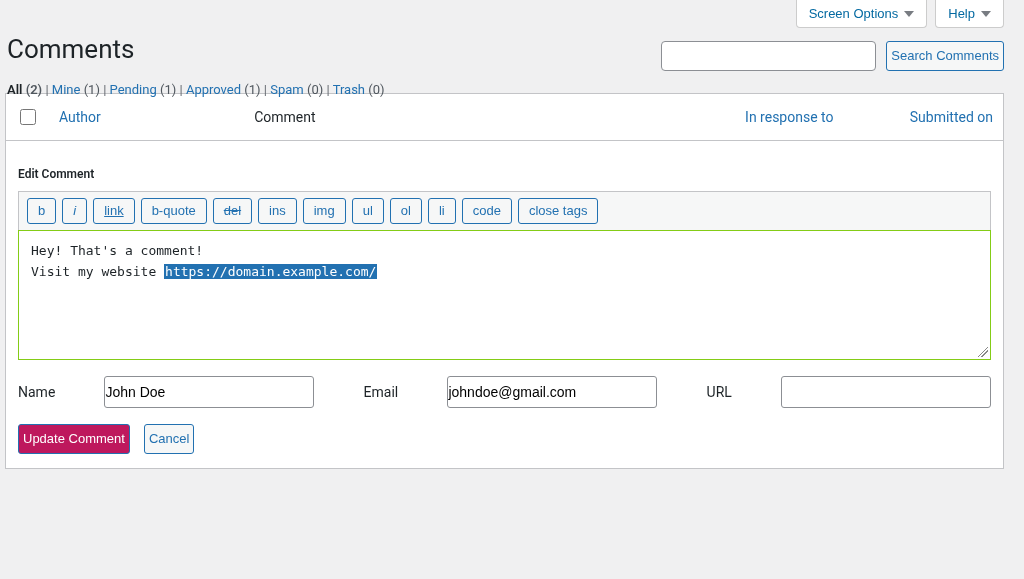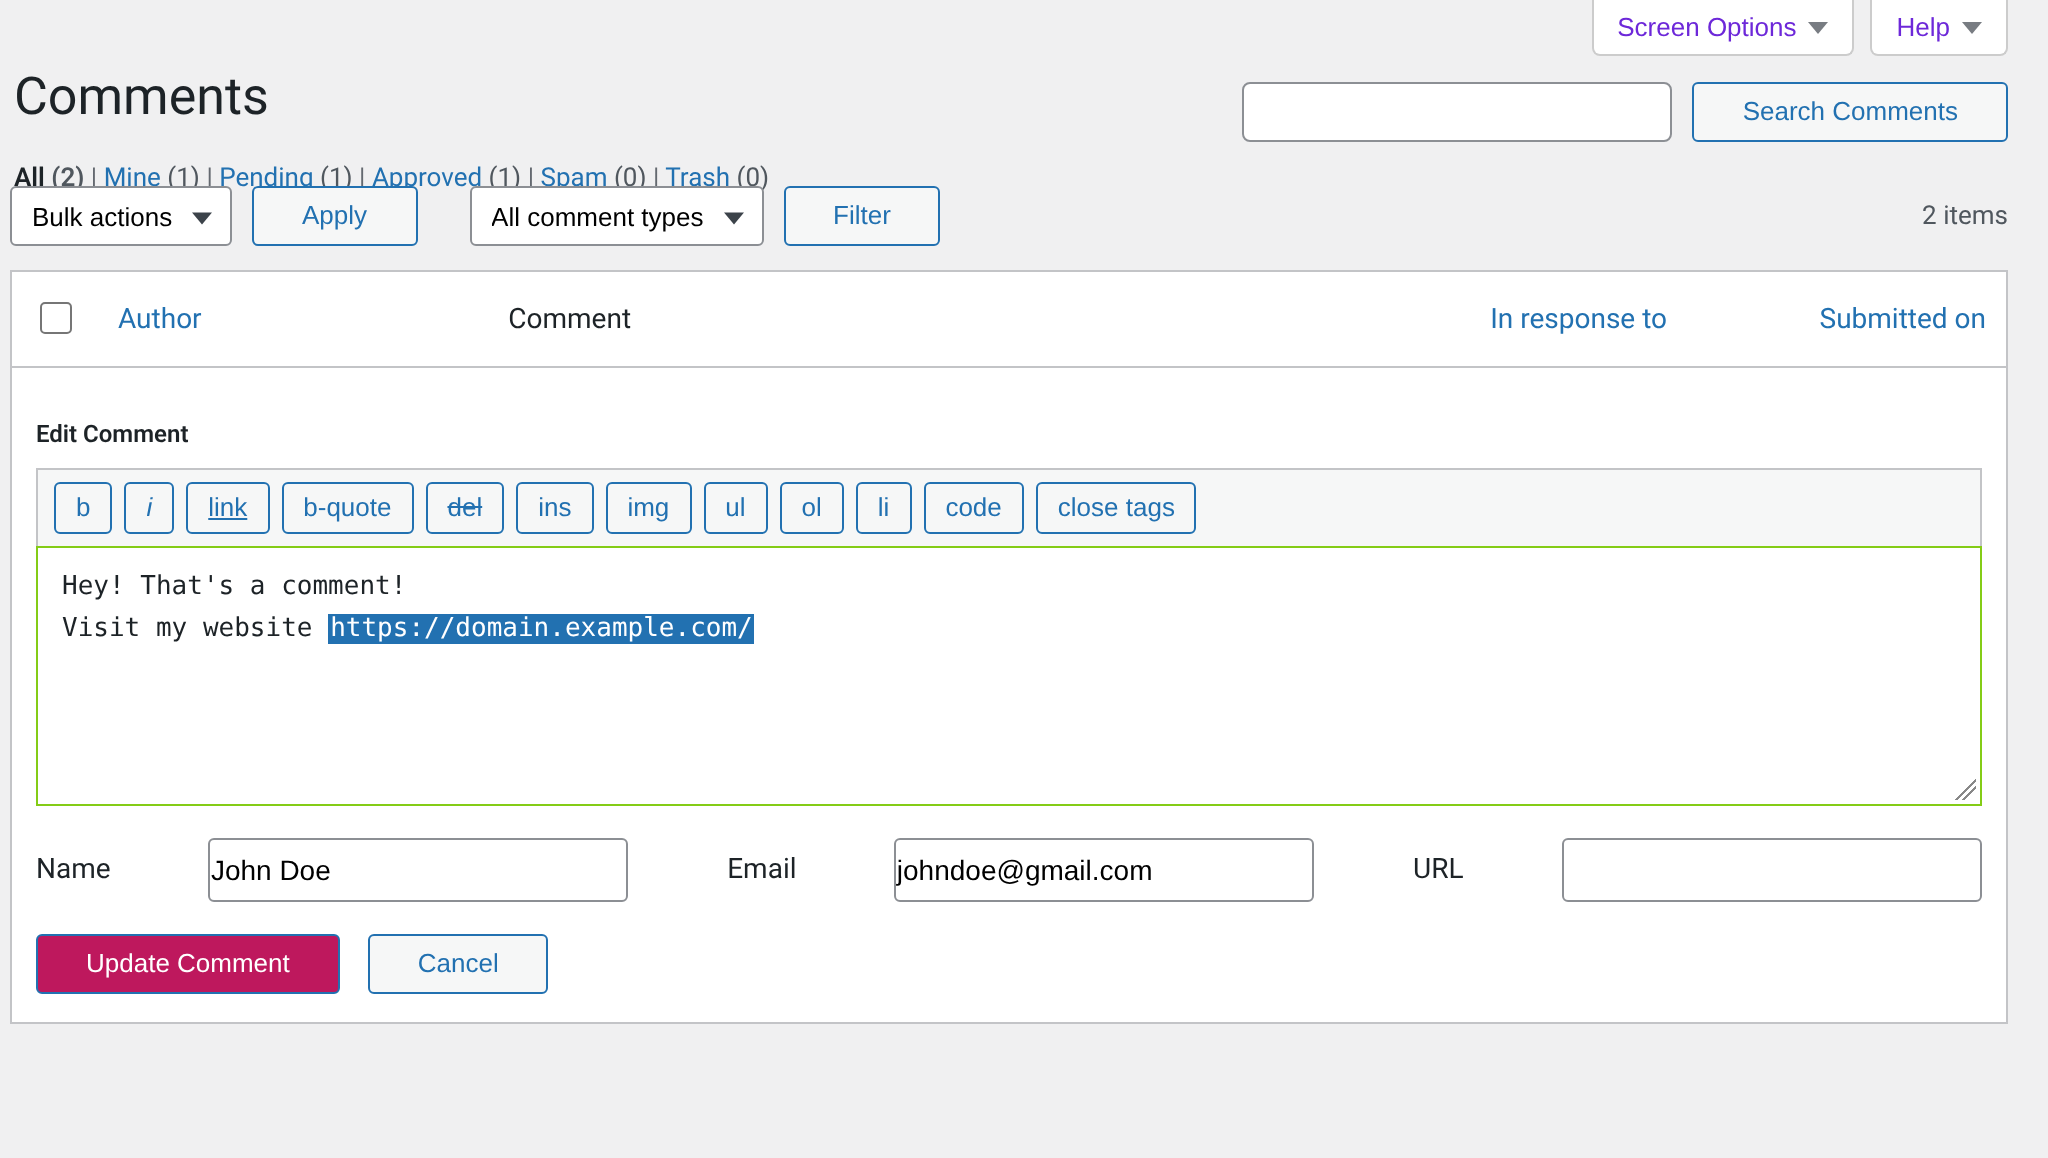--- a/index.html
+++ b/index.html
@@ -18,21 +18,21 @@
     display: flex;
     justify-content: flex-end;
     gap: 8px;
     padding: 0 0 0 0;
   }
   .top-btn {
     background: #fff;
     border: 1px solid #ccc;
     padding: 6px 12px;
     font-size: 13px;
-    color: #6d28d9;
+    color: #0369a1;
     cursor: pointer;
     border-radius: 0 0 4px 4px;
     border-top: none;
     display: inline-flex;
     align-items: center;
     gap: 6px;
   }
   .tri-down {
     width: 0; height: 0;
     border-left: 5px solid transparent;
@@ -66,21 +66,21 @@
     border: 1px solid #8c8f94;
     border-radius: 4px;
     padding: 0 8px;
     font-size: 14px;
   }
   .button {
     display: inline-block;
     background: #f6f7f7;
     border: 1px solid #2271b1;
     color: #2271b1;
-    padding: 0 24px;
+    padding: 0 4px;
     height: 30px;
     line-height: 28px;
     border-radius: 3px;
     font-size: 13px;
     cursor: pointer;
     text-align: center;
   }
   .button-primary {
     background: #be185d;
     border-color: #2271b1;
@@ -278,36 +278,20 @@
       <span>Trash</span>
       <span class="count">(0)</span>
     </a>
   </div>
 
   <div class="search-row">
     <input type="text" class="search-box" value="" style="">
     <button class="button">Search Comments</button>
   </div>
 
-  <div class="tablenav">
-    <span class="select-wrap">
-      <select class="bulkaction">
-        <option>Bulk actions</option>
-      </select>
-    </span>
-    <button class="button">Apply</button>
-    <span style="width:6px"></span>
-    <span class="select-wrap">
-      <select class="comment-type">
-        <option>All comment types</option>
-      </select>
-    </span>
-    <button class="button">Filter</button>
-    <span class="items-count">2 items</span>
-  </div>
 
   <table class="list-table">
     <thead>
       <tr>
         <th class="check-col"><input type="checkbox" style=""></th>
         <th><span>Author</span></th>
         <th class="comment-col"><span>Comment</span></th>
         <th style="text-align:right"><span>In response to</span></th>
         <th style="text-align:right; width:160px"><span>Submitted on</span></th>
       </tr>

